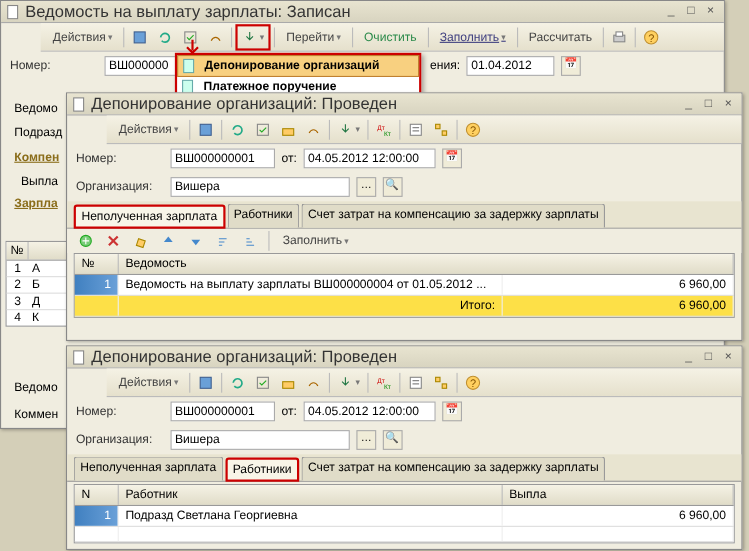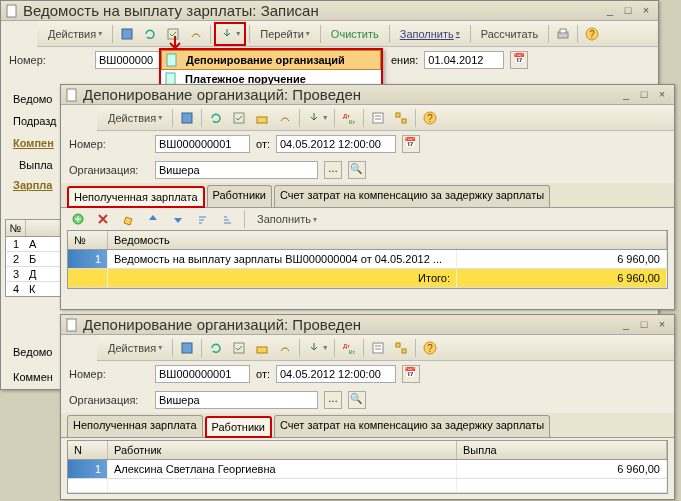--- a/index.html
+++ b/index.html
@@ -315,21 +315,21 @@
         <span class="caret">▾</span>
       </div>
   </div>
   <div class="table" style="margin:0 6px;">
     <div class="thead">
       <div class="th" style="width:40px">№</div>
       <div class="th" style="flex:1">Ведомость</div>
     </div>
     <div class="tr">
       <div class="td rownum" style="width:40px">1</div>
-      <div class="td" style="flex:1">Ведомость на выплату зарплаты ВШ000000004 от 04.05.2012 ...</div>
+      <div class="td" style="flex:1">Ведомость на выплату зарплаты ВШ000000004 от 01.05.2012 ...</div>
       <div class="td" style="width:210px; text-align:right">6 960,00</div>
     </div>
     <div class="tr" style="background:#fde047">
       <div class="td" style="width:40px"></div>
       <div class="td" style="flex:1; text-align:right; font-weight:normal">Итого:</div>
       <div class="td" style="width:210px; text-align:right">6 960,00</div>
     </div>
   </div>
 </div>
 
@@ -432,21 +432,21 @@
     <div class="tab">Счет затрат на компенсацию за задержку зарплаты</div>
   </div>
   <div class="table" style="margin:2px 6px;">
     <div class="thead">
       <div class="th" style="width:40px">N</div>
       <div class="th" style="flex:1">Работник</div>
       <div class="th" style="width:210px">Выпла</div>
     </div>
     <div class="tr">
       <div class="td rownum" style="width:40px">1</div>
-      <div class="td" style="flex:1">Алексина Светлана Георгиевна</div>
+      <div class="td" style="flex:1">Подразд Светлана Георгиевна</div>
       <div class="td" style="width:210px; text-align:right">6 960,00</div>
     </div>
     <div class="tr" style="height:14px">
         <div class="td" style="width:40px"></div>
         <div class="td" style="flex:1"></div>
         <div class="td" style="width:210px"></div>
       </div>
   </div>
 </div>
 

